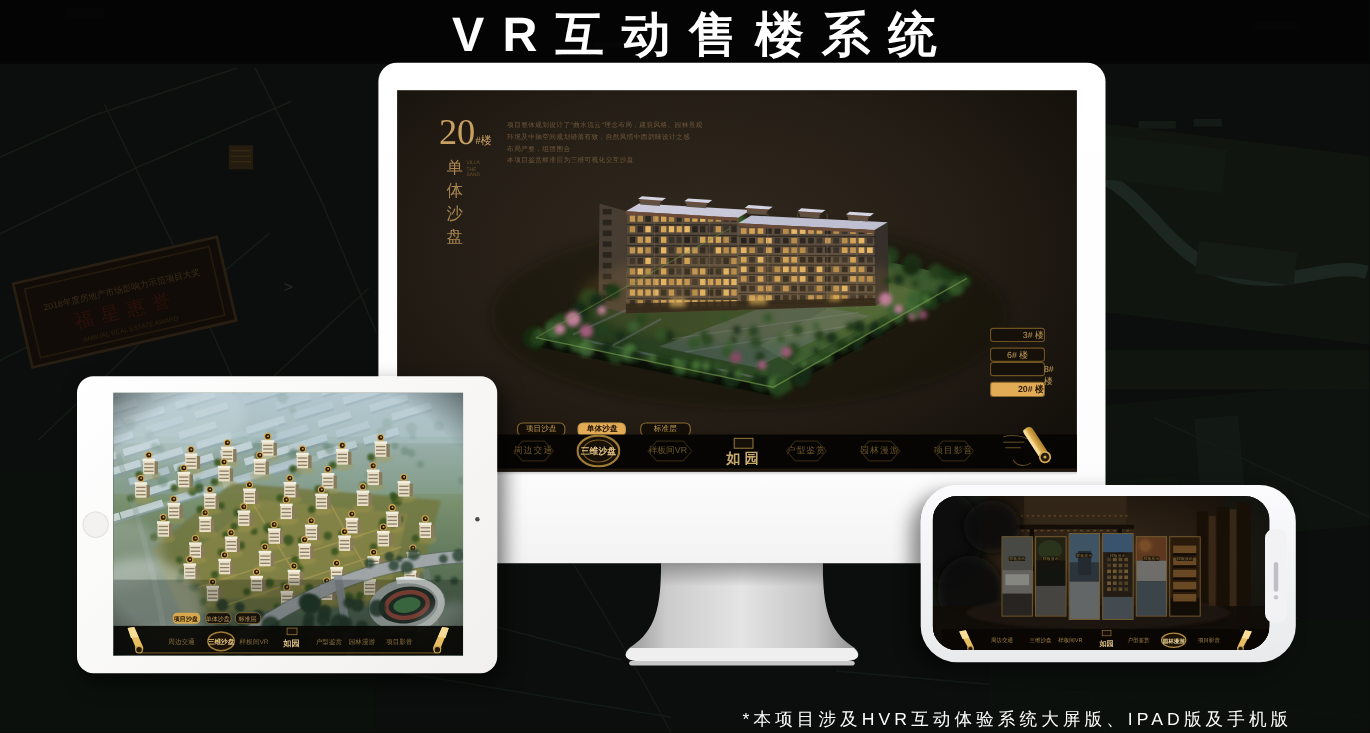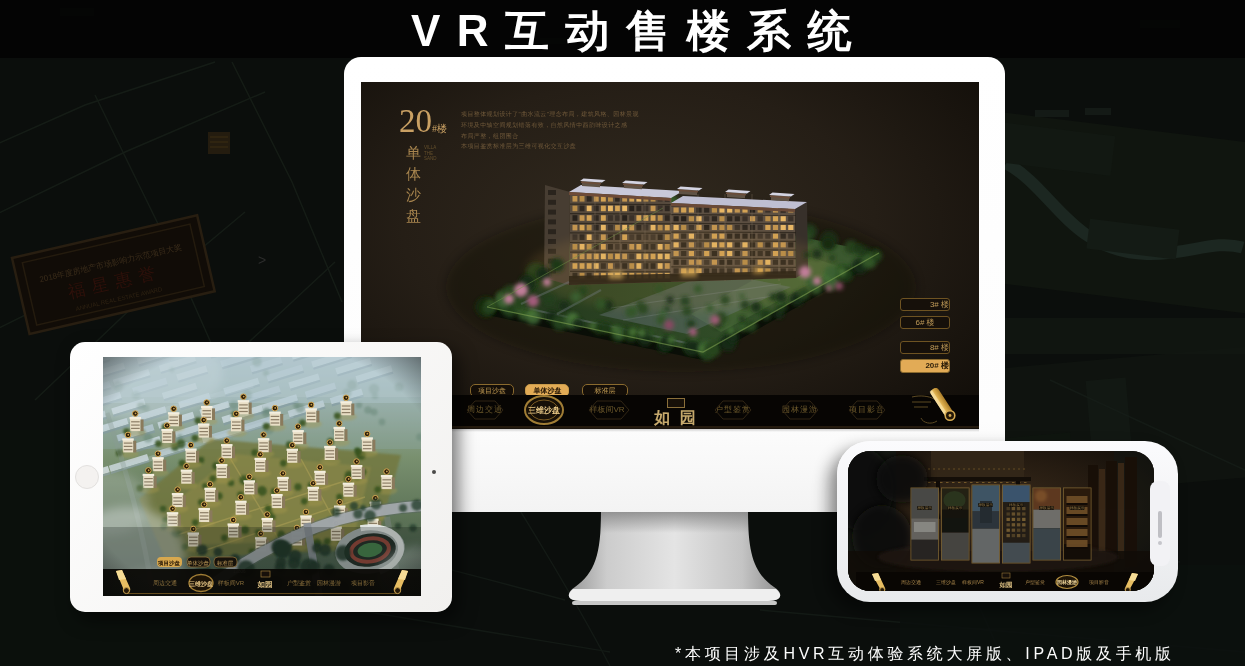--- a/index.html
+++ b/index.html
@@ -622,22 +622,22 @@
 
     <div class="abs" style="left:100px;top:27px;width:220px;color:#70593a;font-size:6px;line-height:10.8px;letter-spacing:0.4px;white-space:nowrap;">
       项目整体规划设计了"曲水流云"理念布局，建筑风格、园林景观<br>
       环境及中轴空间规划错落有致，自然风情中西韵味设计之感<br>
       布局严整，组团围合<br>
       本项目鉴赏标准层为三维可视化交互沙盘
     </div>
 
     <div class="abs" style="left:539px;top:216px;width:50px;">
       <div style="height:11px;border:1px solid #6e5322;border-radius:3px;background:#16100a;color:#bf9a58;font-size:8px;text-align:right;line-height:11px;margin-bottom:5px;">3# 楼</div>
-      <div style="height:11px;border:1px solid #6e5322;border-radius:3px;background:#16100a;color:#bf9a58;font-size:8px;text-align:center;line-height:11px;margin-bottom:12px;">6# 楼</div>
-      <div style="height:11px;border:1px solid #6e5322;border-radius:3px;background:#16100a;color:#bf9a58;font-size:8px;text-align:right;line-height:11px;margin-bottom:5px;">8# 楼</div>
+      <div style="height:11px;border:1px solid #6e5322;border-radius:3px;background:#16100a;color:#bf9a58;font-size:8px;text-align:center;line-height:11px;margin-bottom:0;">6# 楼</div>
+      <div style="height:11px;border:1px solid #6e5322;border-radius:3px;background:#16100a;color:#bf9a58;font-size:8px;text-align:left;line-height:11px;margin-bottom:5px;padding-left:48px;">8# 楼</div>
       <div style="height:12px;border:1px solid #8a6a2e;border-radius:3px;background:#e2ab56;color:#2a1c08;font-size:8px;font-weight:bold;text-align:right;line-height:12px;">20# 楼</div>
     </div>
 
     <div class="abs" style="left:109px;top:297px;height:13px;">
       <span style="display:inline-block;width:42px;height:11px;border:1px solid #8a6a2e;border-radius:5px;background:#140e08;color:#c09a52;font-size:7px;text-align:center;line-height:11px;">项目沙盘</span>
       <span style="display:inline-block;width:42px;height:11px;border:1px solid #c89a4a;border-radius:5px;background:#e2ab56;color:#241505;font-size:7px;font-weight:bold;text-align:center;line-height:11px;margin-left:7px;">单体沙盘</span>
       <span style="display:inline-block;width:44px;height:11px;border:1px solid #8a6a2e;border-radius:5px;background:#140e08;color:#c09a52;font-size:7px;text-align:center;line-height:11px;margin-left:8px;">标准层</span>
     </div>
 
     <div class="abs" style="left:0;top:313px;width:618px;height:31px;background:#070503;border-bottom:2px solid #241a0e;">
@@ -646,21 +646,21 @@
 
       <svg class="abs" style="left:163px;top:0px" width="40" height="30" viewBox="0 0 40 30">
         <ellipse cx="20" cy="15" rx="19" ry="14" fill="#171007" stroke="#a07d35" stroke-width="2"></ellipse>
         <ellipse cx="20" cy="15" rx="14" ry="10" fill="none" stroke="#7a5a22" stroke-width="1"></ellipse>
       </svg>
       <div class="abs" style="left:162px;top:10px;width:42px;text-align:center;color:#e8c887;font-size:8px;font-weight:bold;">三维沙盘</div>
 
       <div class="abs" style="left:221px;top:9px;width:50px;text-align:center;color:#6e5a2c;font-size:8px;">样板间VR</div>
 
       <div class="abs" style="left:306px;top:3px;width:16px;height:8px;border:1px solid #8a6f3a;background:#171008;"></div>
-      <div class="abs" style="left:288px;top:13px;width:52px;text-align:center;color:#c6a96c;font-size:16px;font-family:Liberation Mono, monospace;font-weight:bold;">如&nbsp;园</div>
+      <div class="abs" style="left:288px;top:13px;width:52px;text-align:center;color:#c6a96c;font-size:13px;font-family:Liberation Sans, sans-serif;font-weight:bold;">如&nbsp;园</div>
 
       <div class="abs" style="left:352px;top:9px;width:40px;text-align:center;color:#6e5a2c;font-size:8px;letter-spacing:1px;">户型鉴赏</div>
 
       <div class="abs" style="left:419px;top:9px;width:40px;text-align:center;color:#6e5a2c;font-size:8px;letter-spacing:1px;">园林漫游</div>
 
       <div class="abs" style="left:486px;top:9px;width:40px;text-align:center;color:#6e5a2c;font-size:8px;letter-spacing:1px;">项目影音</div>
     </div>
 
     <svg class="abs" style="left:0;top:313px" width="618" height="31" viewBox="0 0 618 31">
       <g fill="none" stroke="#302514" stroke-width="1">

